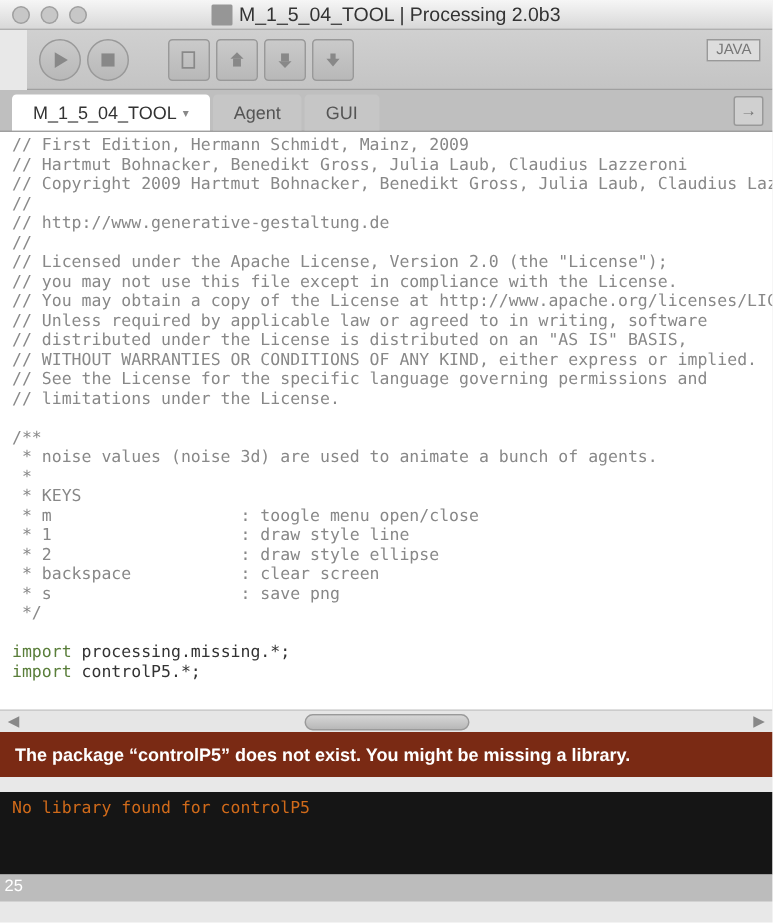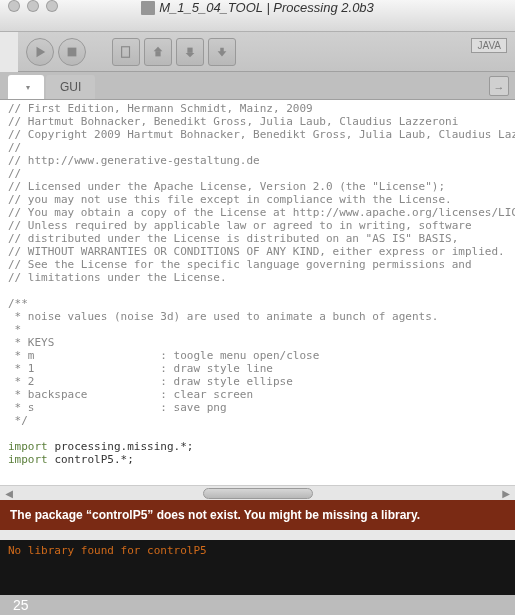--- a/index.html
+++ b/index.html
@@ -1,17 +1,17 @@
 <!DOCTYPE html>
 <html><head>
 <meta charset="utf-8">
 <style>
 * { margin:0; padding:0; box-sizing:border-box; }
 body { font-family: -apple-system, "Lucida Grande", sans-serif; font-size:11px; background:#e8e8e8; width:515px; height:615px; overflow:hidden; }
-.titlebar { height:32px; background:linear-gradient(#f6f6f6,#d8d8d8); display:flex; border-bottom:1px solid #b0b0b0; position:relative;font-style:italic; }
+.titlebar { height:20px; background:linear-gradient(#f6f6f6,#d8d8d8); display:flex; align-items:center; border-bottom:1px solid #b0b0b0; position:relative; }
 .win-btns { display:flex; gap:7px; padding-left:8px; }
 .win-btn { width:12px; height:12px; border-radius:50%; border:1px solid rgba(0,0,0,.2); background:#c7c7c7; }
 .win-title { position:absolute; left:0; right:0; text-align:center; font-size:13px; color:#333; pointer-events:none; display:flex; align-items:center; justify-content:center; gap:4px;}
 .sketch-icon { width:14px; height:14px; background:#969696; display:inline-block; border-radius:1px;}
 .toolbar { height:40px; background:linear-gradient(#d0d0d0,#c4c4c4); display:flex; align-items:center; padding:0 8px; gap:4px; border-bottom:1px solid #a0a0a0; position:relative;margin-left:18px;}
 .tool-btn { width:28px; height:28px; border-radius:50%; background:linear-gradient(#cacaca,#b8b8b8); border:1px solid #999; display:flex; align-items:center; justify-content:center; color:#777; }
 .tool-sq { width:28px; height:28px; background:linear-gradient(#cacaca,#b8b8b8); border:1px solid #999; display:flex; align-items:center; justify-content:center; color:#777; font-size:12px; border-radius:3px;}
 .tool-gap { width:18px; }
 .java-chip { position:absolute; right:8px; top:6px; border:1px solid #999; padding:1px 5px; font-size:10px; color:#777; background:#ddd;}
 .tabbar { height:28px; background:#bfbfbf; display:flex; align-items:flex-end; padding-left:8px; gap:2px; border-bottom:1px solid #9f9f9f; position:relative;}
@@ -24,21 +24,21 @@
 .kw { color:#5a7e3a; }
 .pkg { color:#333; }
 .hscroll { position:absolute; bottom:0; left:0; right:0; height:15px; background:#e6e6e6; border-top:1px solid #ccc; display:flex; align-items:center; padding:0 14px;}
 .hscroll .thumb { position:absolute; left:50%; transform:translateX(-50%); width:110px; height:11px; background:linear-gradient(#d6d6d6,#b8b8b8); border:1px solid #9a9a9a; border-radius:6px; }
 .hscroll .arr { position:absolute; width:14px; text-align:center; color:#888; font-size:10px;}
 .hscroll .arr.l { left:2px; } .hscroll .arr.r { right:2px; }
 .errbar { background:#7a2a14; color:#fff; font-size:12px; font-weight:bold; padding:8px 10px; }
 .console { background:#151515; color:#fff; font-family: Menlo, monospace; font-size:11px; line-height:14px; padding:4px 8px; min-height:55px;margin-top:10px;}
 .console .ln1 { color:#d06a1a; }
 .console .ln2 { color:#c0581a; }
-.status { background:#bcbcbc; color:#fff; font-size:14px; padding:2px 13px; height:29px;}
+.status { background:#bcbcbc; color:#fff; font-size:11px; padding:2px 3px; height:18px;}
 svg { width:14px; height:14px; fill:#888; }
 </style>
 </head>
 <body>
 
 <div class="titlebar">
   <div class="win-btns">
     <div class="win-btn"></div>
     <div class="win-btn"></div>
     <div class="win-btn"></div>
@@ -81,21 +81,25 @@
   <div class="tool-sq">
     <svg viewBox="0 0 16 16">
         <path d="M6 3h4v4h3l-5 6-5-6h3z"></path>
       </svg>
   </div>
   <div class="java-chip">JAVA</div>
 </div>
 
 <div class="tabbar">
   <div class="tab active">
+    <span>M_1_5_04_TOOL</span>
     <span class="dd">▾</span>
+  </div>
+  <div class="tab">
+    <span>Agent</span>
   </div>
   <div class="tab">
     <span>GUI</span>
   </div>
   <div class="tab-arrow">
     <span>→</span>
   </div>
 </div>
 
 <div class="editor">

